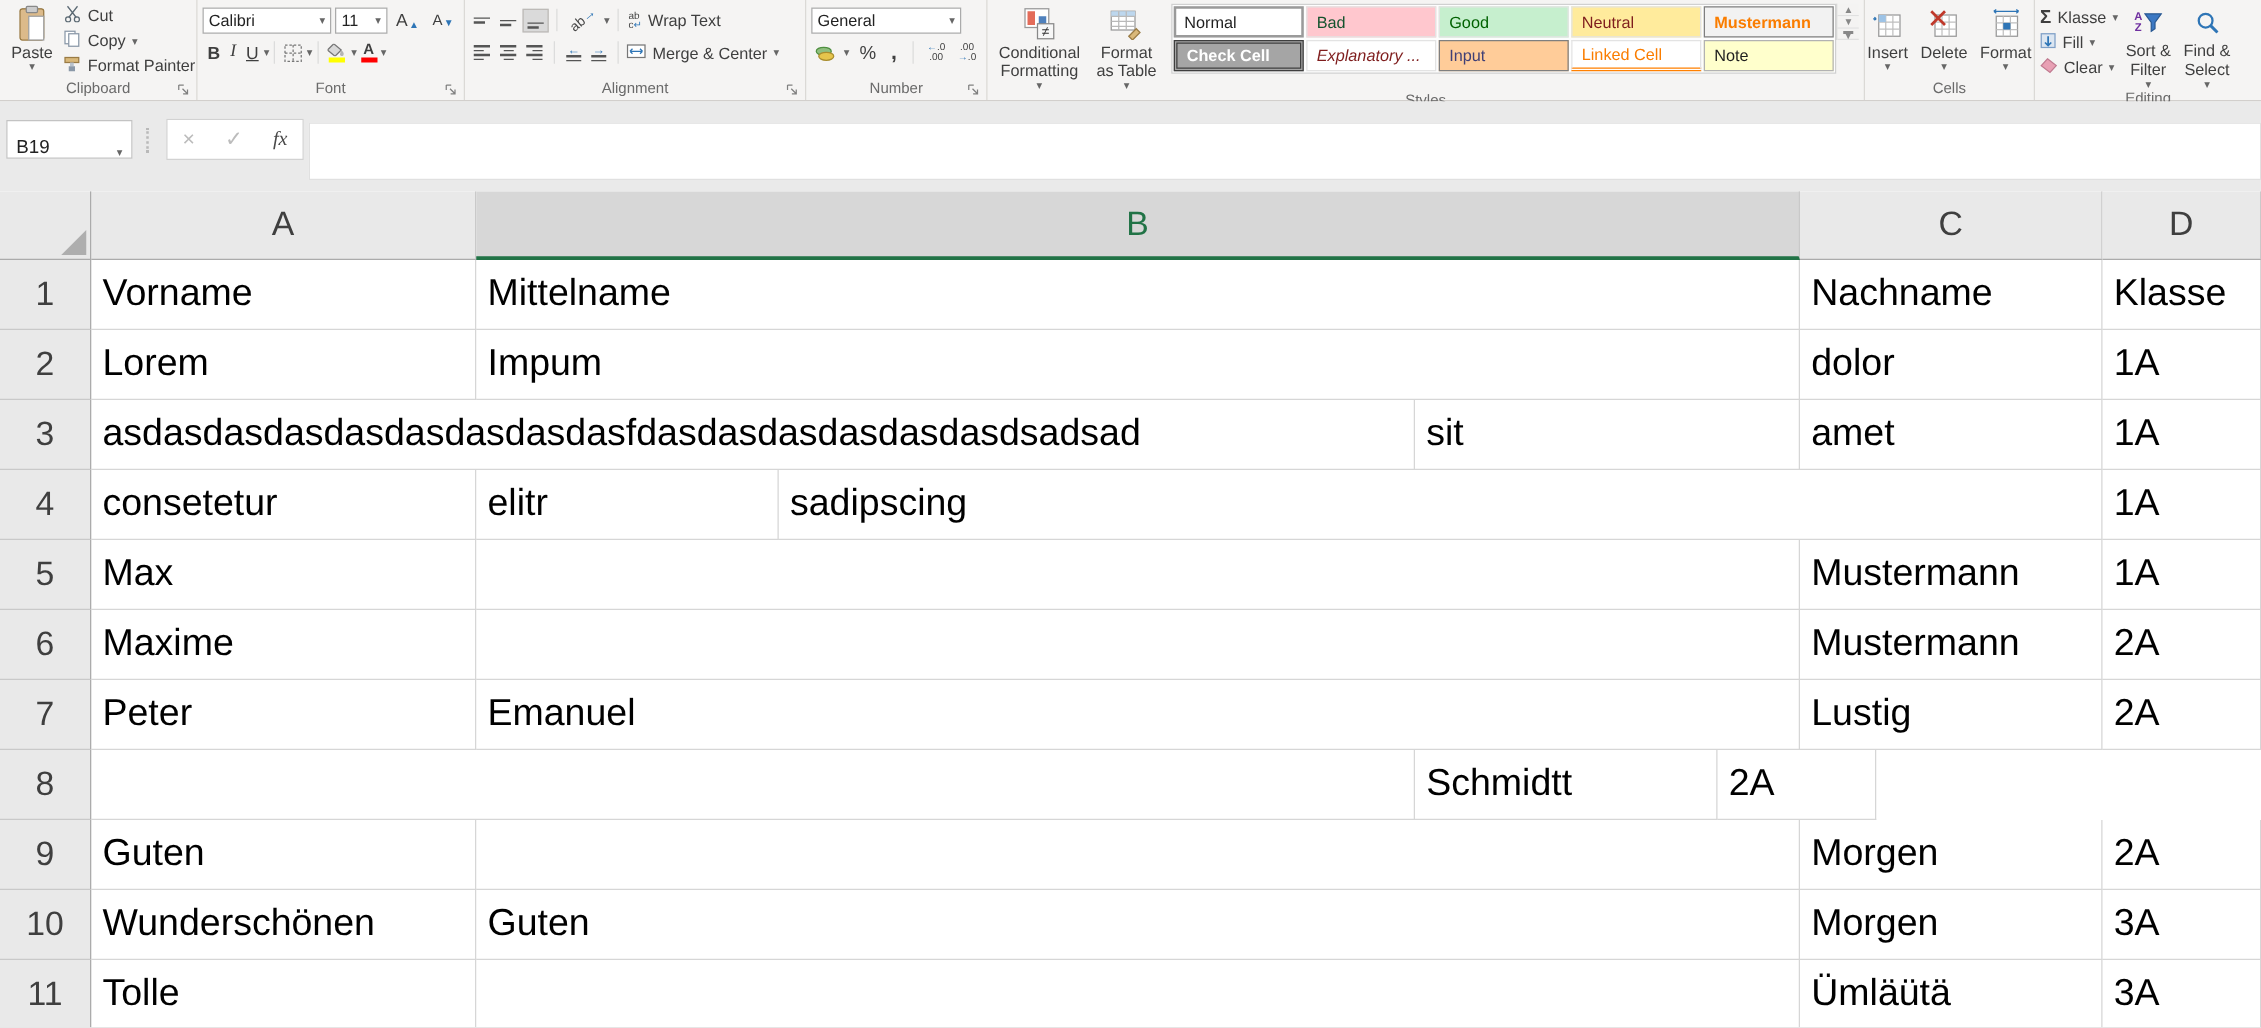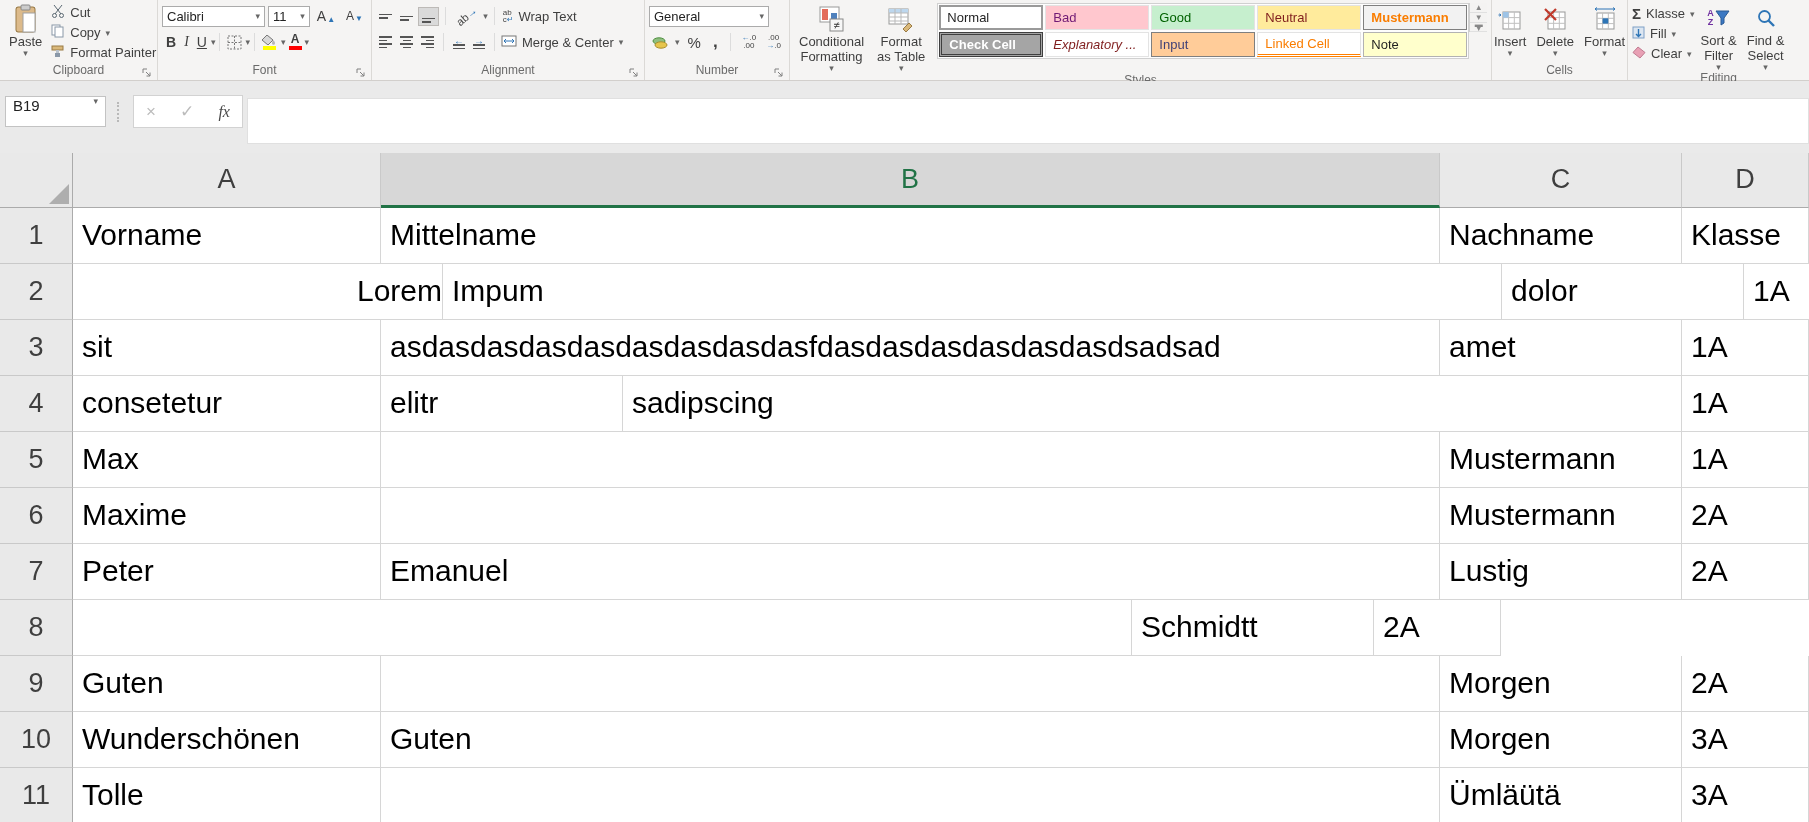--- a/index.html
+++ b/index.html
@@ -27,35 +27,35 @@
   .vsep{width:1px;background:#dcdcdc;height:18px;margin:0 4px;}
   .bar{display:block;width:13px;height:4px;margin-top:1px;}
   .lines{display:flex;flex-direction:column;gap:2px;}
   .lines i{display:block;height:1.5px;background:#555;}
   
   .gallery{display:flex;flex-direction:column;border:1px solid #d0d0d0;background:#fdfdfd;margin-left:4px;}
   .gal-row{display:flex;height:27px;}
   .chip{width:104px;box-sizing:border-box;border:1px solid #e3e3e3;margin:1px;font-size:13px;
         display:flex;align-items:center;padding:0 7px;white-space:nowrap;overflow:hidden;cursor:pointer;color:#1f1f1f;background:#fff;}
   .chip-normal{outline:2px solid #9a9a9a;outline-offset:-2px;}
-  .chip-bad{background:#ffc7ce;color:#701a75;}
+  .chip-bad{background:#ffc7ce;color:#14532d;}
   .chip-good{background:#c6efce;color:#006100;}
   .chip-neutral{background:#ffeb9c;color:#7f1d1d;}
   .chip-calculation{background:#f2f2f2;color:#fa7d00;font-weight:bold;border:1px solid #7f7f7f;}
   .chip-check{background:#a5a5a5;color:#fff;font-weight:bold;border:3px double #3f3f3f;}
   .chip-explanatory{color:#7f1d1d;font-style:italic;}
   .chip-input{background:#ffcc99;color:#3f3f76;border:1px solid #7f7f7f;}
   .chip-linked{color:#fa7d00;border-bottom:3px double #ff8001;}
   .chip-note{background:#ffffcc;border:1px solid #b2b2b2;}
   .gal-scroll{width:19px;display:flex;flex-direction:column;border-left:1px solid #d0d0d0;}
   .gal-scroll div{flex:1;font-size:8px;color:#888;display:flex;align-items:center;justify-content:center;cursor:pointer;background:#f4f3f2;border-bottom:1px solid #e0e0e0;}
   
   .fbar{position:absolute;top:81px;left:0;width:1809px;height:72px;background:#eaeaea;}
   .name-box{position:absolute;left:5px;top:15px;width:101px;height:31px;background:#fff;border:1px solid #c3c3c3;
-            display:flex;align-items:flex-start;justify-content:space-between;padding:0 7px;font-size:15px;color:#222;box-sizing:border-box;cursor:pointer;}
+            display:flex;align-items:flex-end;justify-content:space-between;padding:0 7px;font-size:15px;color:#222;box-sizing:border-box;cursor:pointer;}
   .nb-sep{position:absolute;left:117px;top:21px;height:20px;border-left:2px dotted #b9b9b9;}
   .fx-box{position:absolute;left:133px;top:14px;width:110px;height:33px;background:#fff;border:1px solid #d2d2d2;
           display:flex;align-items:center;justify-content:space-around;box-sizing:border-box;}
   .fx-box .dis{color:#bcbcbc;font-size:17px;cursor:pointer;}
   .fx{font-family:"Liberation Serif",serif;font-style:italic;font-size:16px;color:#4a4a4a;cursor:pointer;}
   .f-input{position:absolute;left:247px;top:17px;width:1562px;height:46px;background:#fff;border:1px solid #e0e0e0;box-sizing:border-box;font-size:15px;padding:2px 6px;color:#000;}
   
   .grid{position:absolute;top:153px;left:0;width:1809px;bottom:0;background:#fff;overflow:hidden;}
   .col-heads{display:flex;height:55px;}
   .corner{width:73px;flex:none;background:#e9e9e9;border-right:1px solid #ababab;border-bottom:1px solid #ababab;position:relative;box-sizing:border-box;cursor:pointer;}
@@ -478,29 +478,29 @@
     <div>
         <div class="grow">
           <div class="rowhead">1</div>
           <div class="cell" style="width: 308px;">Vorname</div>
           <div class="cell" style="width: 1059px;">Mittelname</div>
           <div class="cell" style="width: 242px;">Nachname</div>
           <div class="cell" style="width: 127px;">Klasse</div>
         </div>
         <div class="grow">
           <div class="rowhead">2</div>
-          <div class="cell" style="width: 370px; text-align: right;">Lorem</div>
+          <div class="cell" style="width: 308px;">Lorem</div>
           <div class="cell" style="width: 1059px;">Impum</div>
           <div class="cell" style="width: 242px;">dolor</div>
           <div class="cell" style="width: 127px;">1A</div>
         </div>
         <div class="grow">
           <div class="rowhead">3</div>
+          <div class="cell" style="width: 1059px;">asdasdasdasdasdasdasdasdasfdasdasdasdasdasdasdsadsad</div>
           <div class="cell" style="width: 308px;">sit</div>
-          <div class="cell" style="width: 1059px;">asdasdasdasdasdasdasdasdasfdasdasdasdasdasdasdsadsad</div>
           <div class="cell" style="width: 242px;">amet</div>
           <div class="cell" style="width: 127px;">1A</div>
         </div>
         <div class="grow">
           <div class="rowhead">4</div>
           <div class="cell" style="width: 308px;">consetetur</div>
           <div class="cell" style="width: 242px;">elitr</div>
           <div class="cell" style="width: 1059px;">sadipscing</div>
           <div class="cell" style="width: 127px;">1A</div>
         </div>

